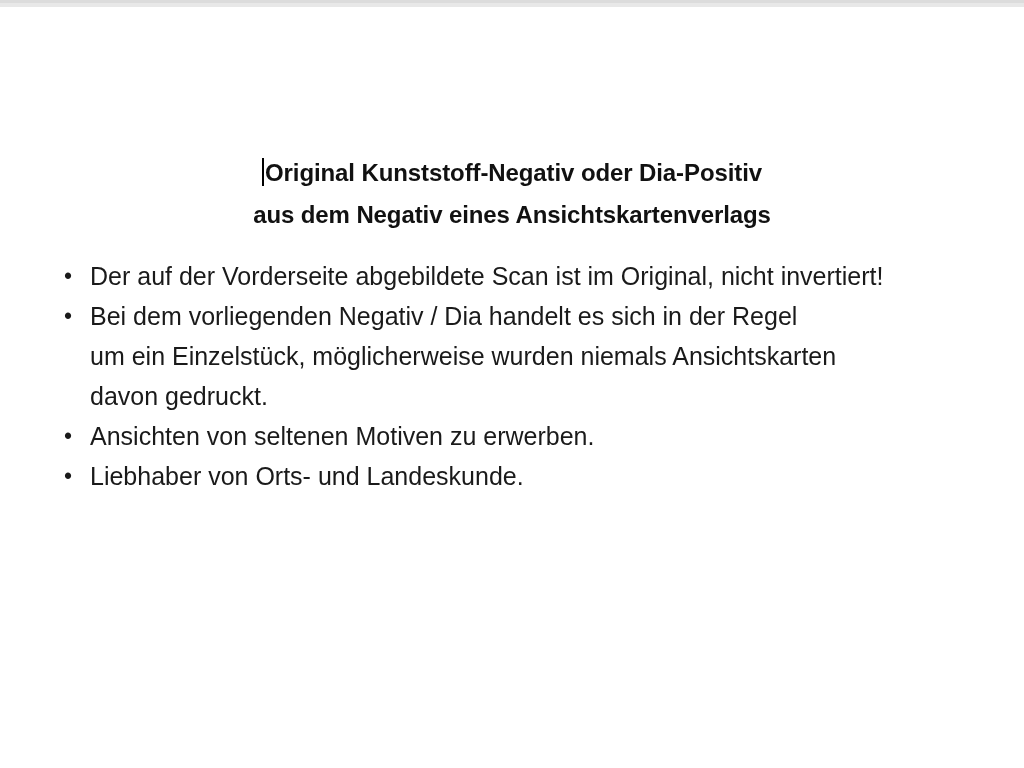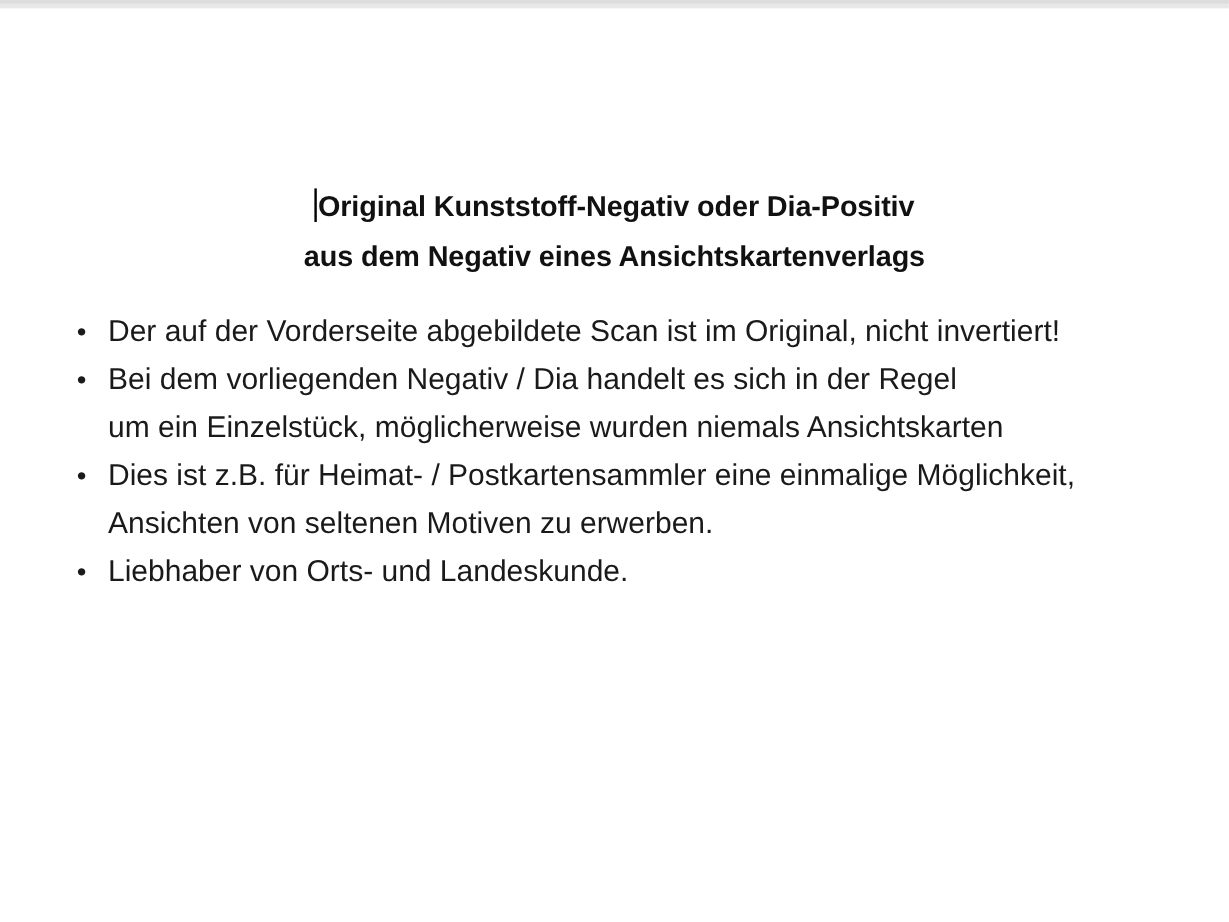--- a/index.html
+++ b/index.html
@@ -123,27 +123,27 @@
         <span class="bullet-text">
           <span class="ln">Der auf der Vorderseite abgebildete Scan ist im Original, nicht invertiert!</span>
         </span>
       </li>
 
       <li class="bullet-item">
         <span class="bullet-dot">•</span>
         <span class="bullet-text">
           <span class="ln">Bei dem vorliegenden Negativ / Dia handelt es sich in der Regel</span>
           <span class="ln">um ein Einzelstück, möglicherweise wurden niemals Ansichtskarten</span>
+          <span class="ln">davon gedruckt.</span>
         </span>
       </li>
 
       <li class="bullet-item">
         <span class="bullet-dot">•</span>
         <span class="bullet-text">
-          <span class="ln">Dies ist z.B. für Heimat- / Postkartensammler eine einmalige Möglichkeit,</span>
           <span class="ln">Ansichten von seltenen Motiven zu erwerben.</span>
         </span>
       </li>
 
       <li class="bullet-item">
         <span class="bullet-dot">•</span>
         <span class="bullet-text">
           <span class="ln">Liebhaber von Orts- und Landeskunde.</span>
         </span>
       </li>

